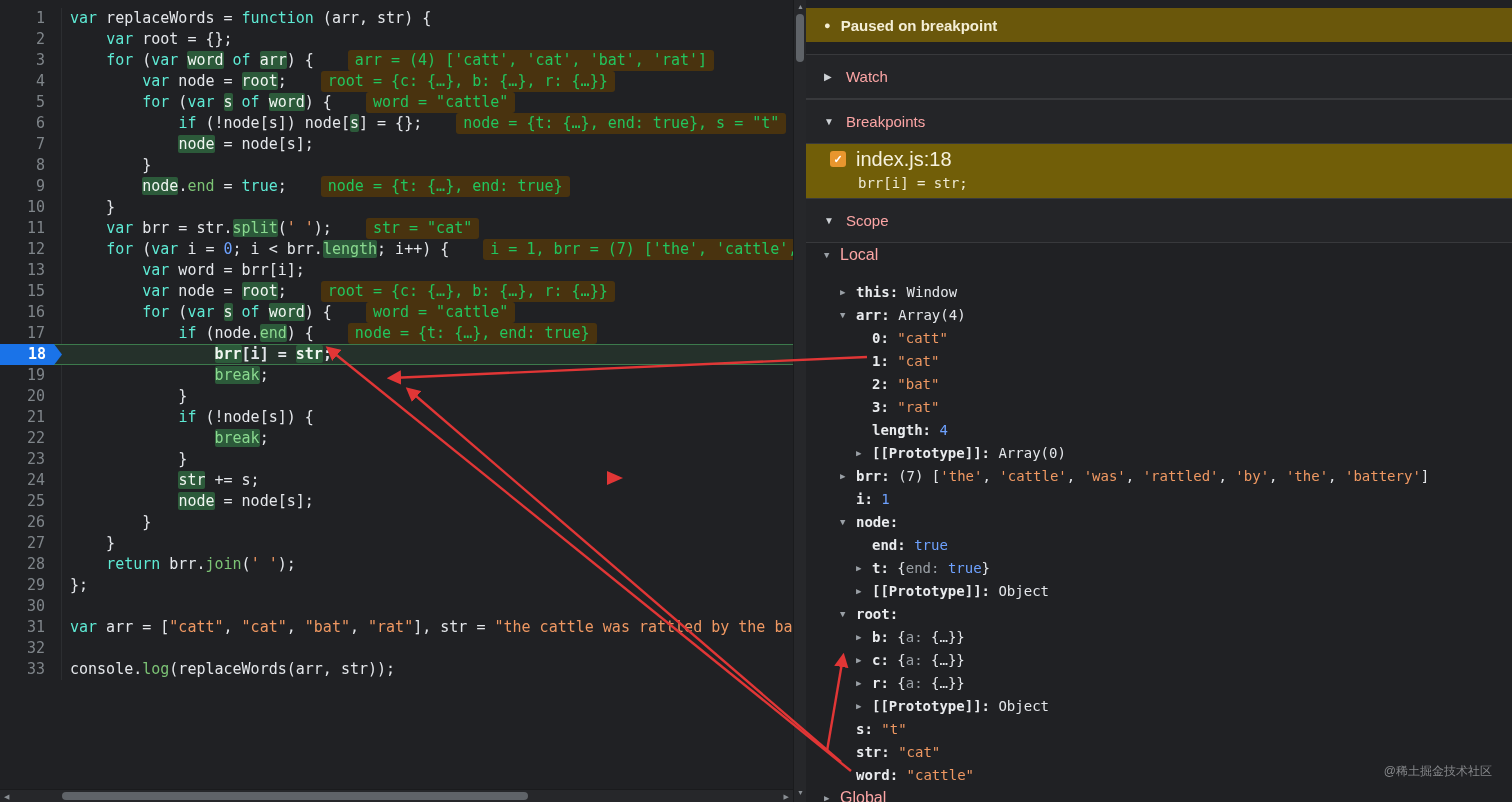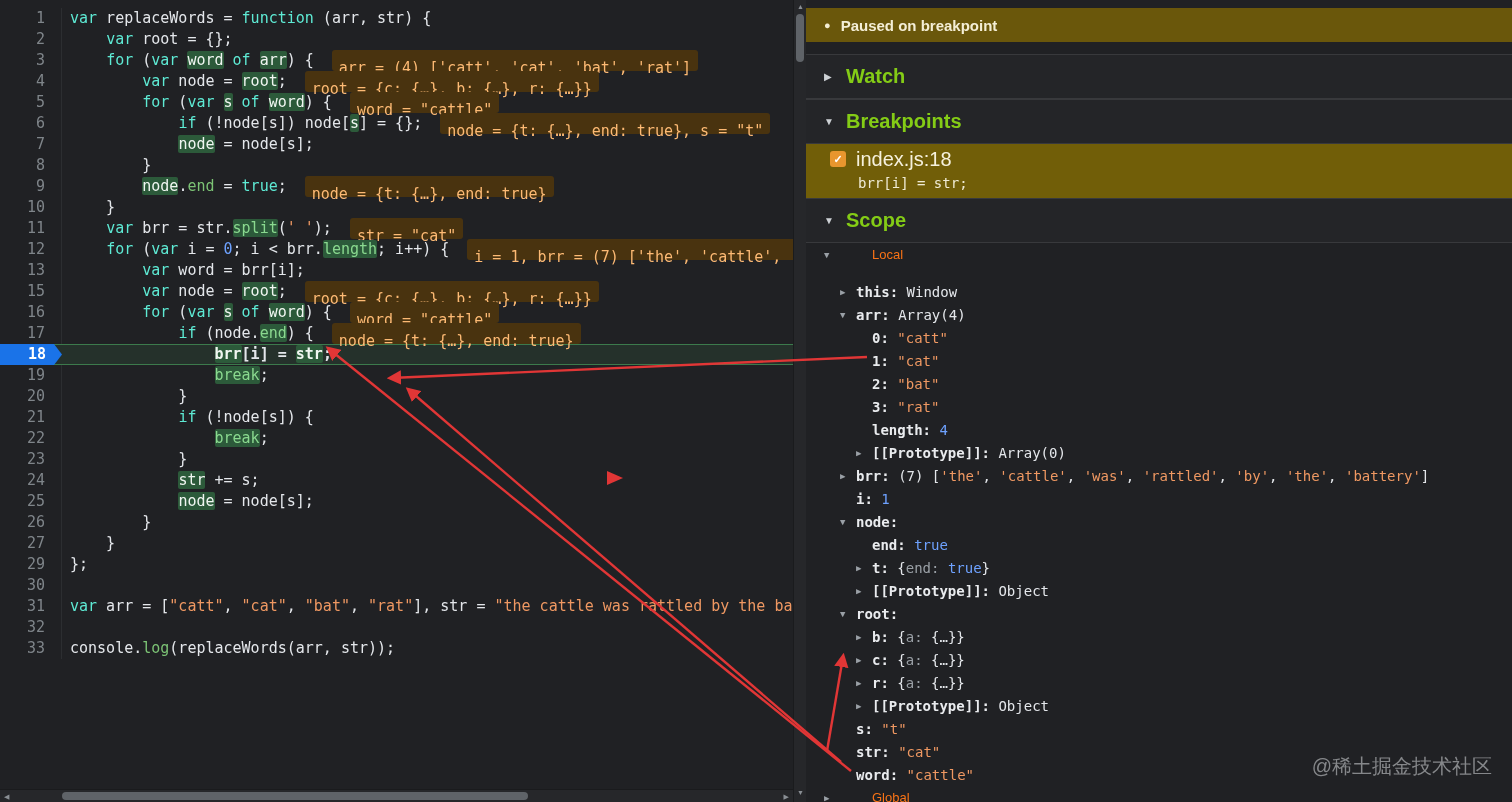--- a/index.html
+++ b/index.html
@@ -11,22 +11,22 @@
               padding-top:8px;box-sizing:border-box;
               font-family:"DejaVu Sans Mono",monospace;font-size:15px;}
   .line{display:flex;height:21px;line-height:21px;white-space:pre;align-items:stretch;}
   .gutter{display:inline-block;width:62px;flex:none;text-align:right;padding-right:16px;
           box-sizing:border-box;color:#7f858a;border-right:1px solid #2c2e31;}
   .code-text{flex:none;white-space:pre;padding-left:8px;}
   .line.current{background:rgba(72,150,92,0.14);
                 box-shadow:inset 0 1px 0 #3c7a4c, inset 0 -1px 0 #3c7a4c;font-weight:bold;}
   .line.current .gutter{background:#1a73e8;color:#fff;border-right:none;
      clip-path:polygon(0 0, calc(100% - 8px) 0, 100% 50%, calc(100% - 8px) 100%, 0 100%);}
-  .eval{background:#49330f;color:#fdba74;border-radius:3px;margin-left:18px;
-        padding:8px 7px;white-space:pre;flex:none;}
+  .eval{background:#49330f;color:#22c55e;border-radius:3px;margin-left:34px;
+        padding:0 7px;white-space:pre;flex:none;}
 
   .c-p{color:#e4e7eb}
   .c-k{color:#5eead4}
   .c-s{color:#ef9862}
   .c-m{color:#7cc375}
   .c-n{color:#6ea2ff}
   .c-dim{color:#9aa0a6}
   .c-hl{background:#2c5a3a;color:#f0f6f1;border-radius:2px}
   .c-hlm{background:#2c5a3a;color:#8ad98f;border-radius:2px}
 
@@ -47,44 +47,44 @@
   .banner{margin-top:8px;height:34px;background:#6a570b;display:flex;align-items:center;
           padding-left:18px;gap:10px;}
   .banner-icon{color:#f3edd2;font-size:11px;line-height:11px;}
   .banner-label{color:#f4eed6;font-size:15px;font-weight:700;text-align:right;}
 
   .sec-header{height:45px;display:flex;align-items:center;padding-left:18px;gap:10px;
               background:#242528;border-top:1px solid #38393c;border-bottom:1px solid #38393c;
               box-sizing:border-box;}
   .sec-header.first{margin-top:12px;}
   .sec-tri{font-size:10px;color:#cdd1d5;width:12px;flex:none;}
-  .sec-label{color:#84cc16;font-size:20px;font-weight:700;}
+  .sec-label{color:#fca5a5;font-size:15px;font-weight:400;}
 
   .bp-entry{height:54px;background:#715e08;box-sizing:border-box;padding:7px 0 0 24px;}
   .bp-row1{display:flex;align-items:center;gap:10px;height:16px;}
   .bp-check{width:16px;height:16px;background:#e8962e;border-radius:3px;display:flex;
             align-items:center;justify-content:center;flex:none;}
   .bp-check span{color:#fff;font-size:11px;font-weight:700;line-height:11px;}
   .bp-loc{color:#f6f1dd;font-size:20px;}
   .bp-code{margin-top:8px;padding-left:28px;font-family:"DejaVu Sans Mono",monospace;
            font-size:14px;color:#f0ebd5;}
 
   .scope-tree{font-family:"DejaVu Sans Mono",monospace;font-size:14px;}
   .srow{height:23px;display:flex;align-items:center;white-space:pre;}
   .srow.lvl0{padding-left:18px}.srow.lvl1{padding-left:34px}.srow.lvl2{padding-left:50px}
   .srow.local-group{margin-bottom:14px;}
   .exp{width:16px;flex:none;font-size:9px;color:#9aa0a6;}
-  .grp{font-family:"Liberation Sans",sans-serif;font-size:13px;color:#f97316;margin-left:32px;}
+  .grp{font-family:"Liberation Sans",sans-serif;font-size:16px;color:#fca5a5;}
   .nm{font-weight:700;color:#e9ebee;white-space:pre;}
   .sval{white-space:pre;}
 
   
   .arrows{position:absolute;left:0;top:0;z-index:50;pointer-events:none;}
   .watermark{position:absolute;right:20px;bottom:22px;z-index:60;color:#97999c;
-             font-size:20px;opacity:0.85;}
+             font-size:12px;opacity:0.85;}
 </style>
 </head>
 <body>
 
 <div class="stage">
 
   <div class="code-panel">
       <div class="line"><span class="gutter">1</span><span class="code-text"><span class="c-k">var</span><span class="c-p"> replaceWords = </span><span class="c-k">function</span><span class="c-p"> (arr, str) {</span></span></div>
       <div class="line"><span class="gutter">2</span><span class="code-text"><span class="c-p">    </span><span class="c-k">var</span><span class="c-p"> root = {};</span></span></div>
       <div class="line"><span class="gutter">3</span><span class="code-text"><span class="c-p">    </span><span class="c-k">for</span><span class="c-p"> (</span><span class="c-k">var</span><span class="c-p"> </span><span class="c-hl">word</span><span class="c-p"> </span><span class="c-k">of</span><span class="c-p"> </span><span class="c-hl">arr</span><span class="c-p">) {</span></span><span class="eval">arr = (4) ['catt', 'cat', 'bat', 'rat']</span></div>
@@ -104,20 +104,21 @@
       <div class="line current"><span class="gutter">18</span><span class="code-text"><span class="c-p">                </span><span class="c-hl">brr</span><span class="c-p">[i] = </span><span class="c-hl">str</span><span class="c-p">;</span></span></div>
       <div class="line"><span class="gutter">19</span><span class="code-text"><span class="c-p">                </span><span class="c-hlm">break</span><span class="c-p">;</span></span></div>
       <div class="line"><span class="gutter">20</span><span class="code-text"><span class="c-p">            }</span></span></div>
       <div class="line"><span class="gutter">21</span><span class="code-text"><span class="c-p">            </span><span class="c-k">if</span><span class="c-p"> (!node[s]) {</span></span></div>
       <div class="line"><span class="gutter">22</span><span class="code-text"><span class="c-p">                </span><span class="c-hlm">break</span><span class="c-p">;</span></span></div>
       <div class="line"><span class="gutter">23</span><span class="code-text"><span class="c-p">            }</span></span></div>
       <div class="line"><span class="gutter">24</span><span class="code-text"><span class="c-p">            </span><span class="c-hl">str</span><span class="c-p"> += s;</span></span></div>
       <div class="line"><span class="gutter">25</span><span class="code-text"><span class="c-p">            </span><span class="c-hl">node</span><span class="c-p"> = node[s];</span></span></div>
       <div class="line"><span class="gutter">26</span><span class="code-text"><span class="c-p">        }</span></span></div>
       <div class="line"><span class="gutter">27</span><span class="code-text"><span class="c-p">    }</span></span></div>
+      <div class="line"><span class="gutter">28</span><span class="code-text"><span class="c-p">    </span><span class="c-k">return</span><span class="c-p"> brr.</span><span class="c-m">join</span><span class="c-p">(</span><span class="c-s">' '</span><span class="c-p">);</span></span></div>
       <div class="line"><span class="gutter">29</span><span class="code-text"><span class="c-p">};</span></span></div>
       <div class="line"><span class="gutter">30</span><span class="code-text"></span></div>
       <div class="line"><span class="gutter">31</span><span class="code-text"><span class="c-k">var</span><span class="c-p"> arr = [</span><span class="c-s">"catt"</span><span class="c-p">, </span><span class="c-s">"cat"</span><span class="c-p">, </span><span class="c-s">"bat"</span><span class="c-p">, </span><span class="c-s">"rat"</span><span class="c-p">], str = </span><span class="c-s">"the cattle was rattled by the battery"</span></span></div>
       <div class="line"><span class="gutter">32</span><span class="code-text"></span></div>
       <div class="line"><span class="gutter">33</span><span class="code-text"><span class="c-p">console.</span><span class="c-m">log</span><span class="c-p">(replaceWords(arr, str));</span></span></div>
     </div>
 
   <div class="vscroll">
     <span class="sb-btn sb-up">▲</span>
     <div class="vthumb"></div>

